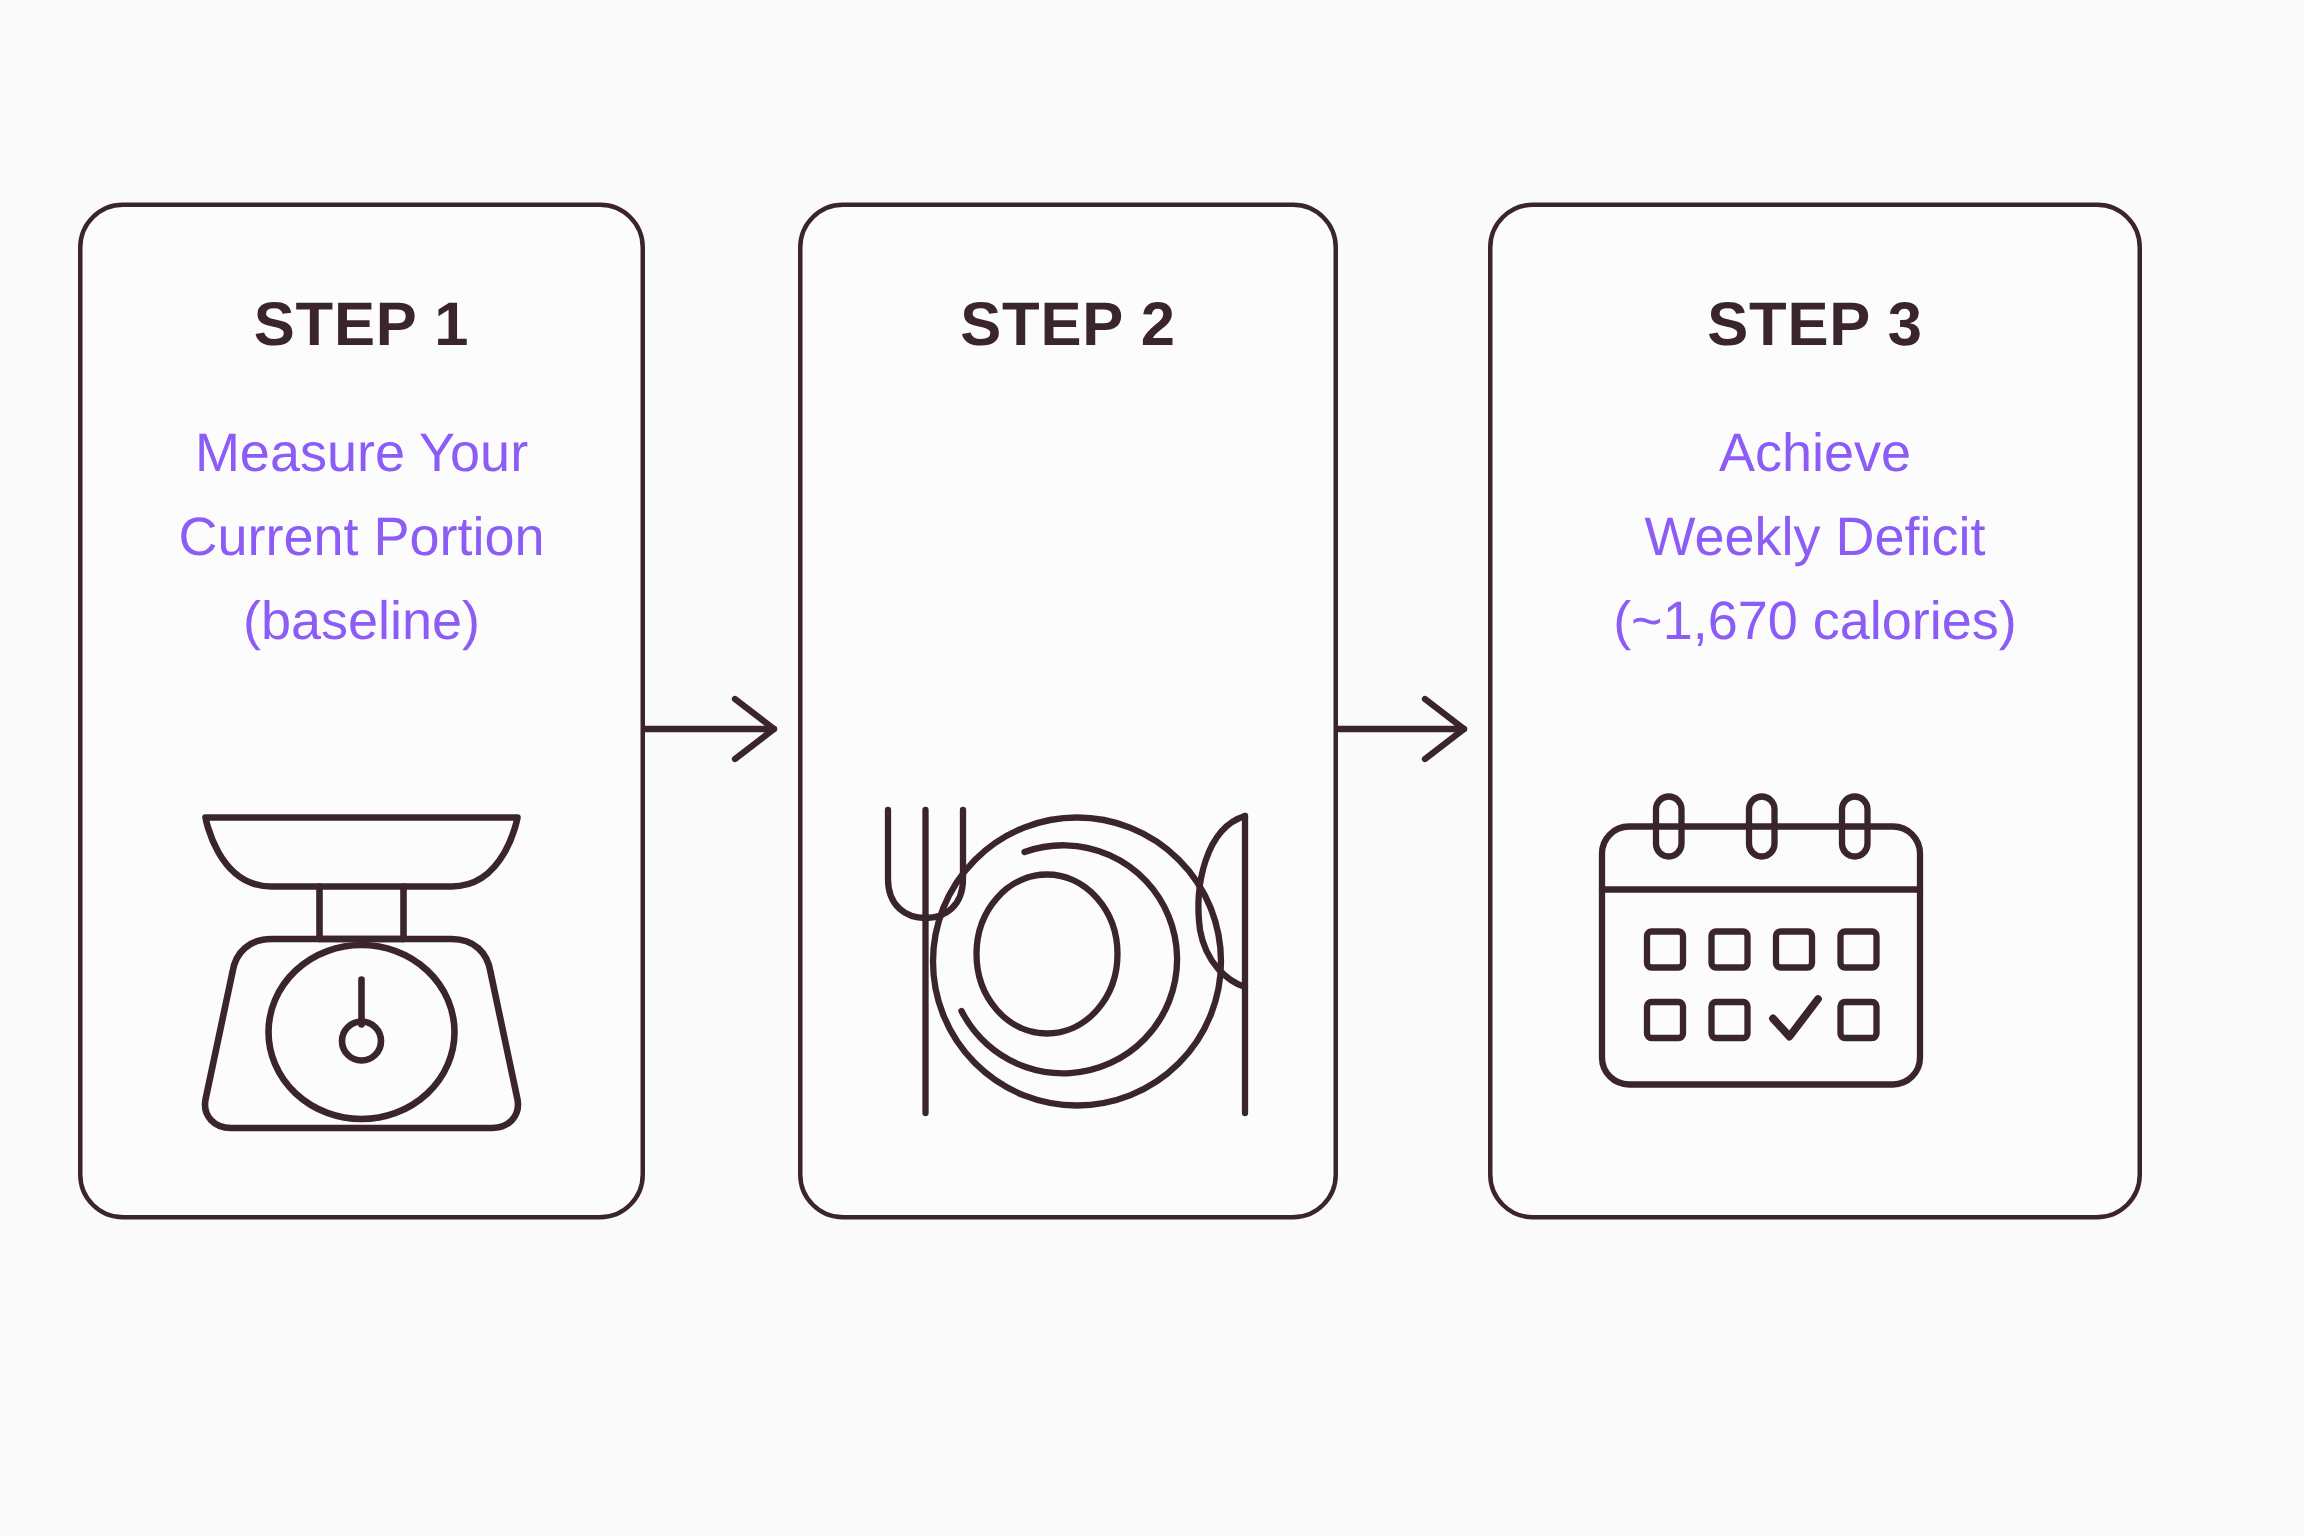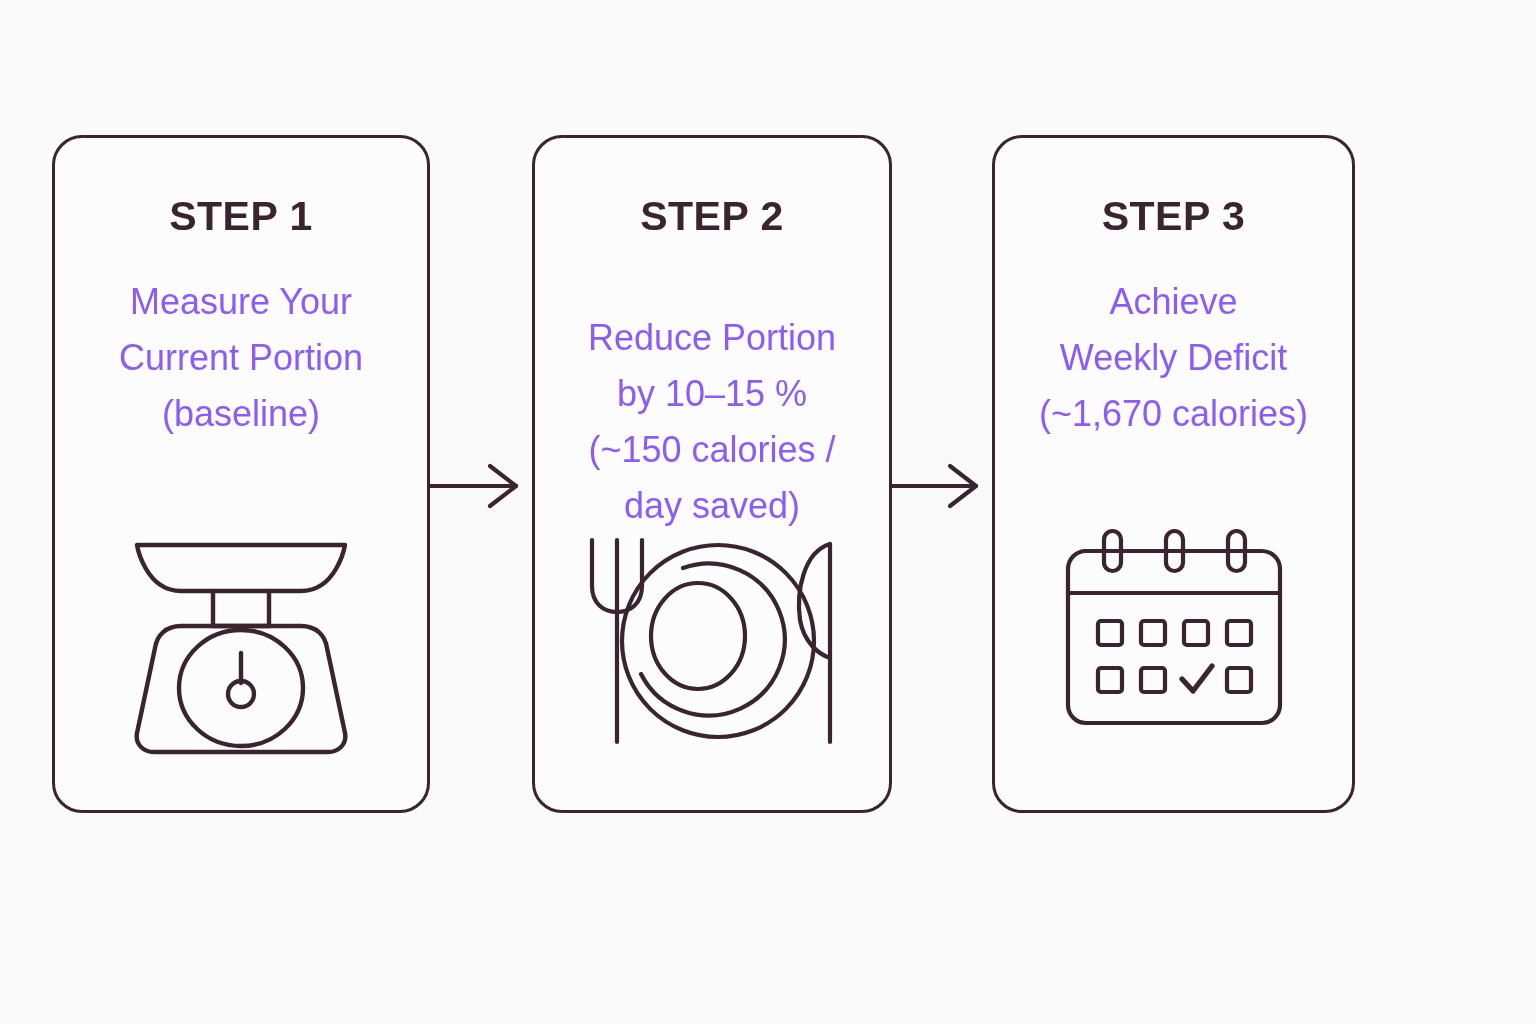--- a/index.html
+++ b/index.html
@@ -30,21 +30,21 @@
     box-sizing: border-box;
     border: 3px solid #3a242e;
     border-radius: 30px;
     background: #fdfcfc;
     display: flex;
     flex-direction: column;
   }
 
   #card-1 { left: 52px;  width: 378px; }
   #card-2 { left: 532px; width: 360px; gap: 36px; }
-  #card-3 { left: 992px; width: 363px; }
+  #card-3 { left: 992px; width: 436px; }
 
   .step-heading {
     font-size: 41px;
     font-weight: bold;
     letter-spacing: 0.5px;
     color: #3a242e;
     line-height: 1;
     margin-top: 58px;
     text-align: center;
     white-space: nowrap;
@@ -115,24 +115,20 @@
 
   <div class="arrow" id="arrow-1">
     <svg width="106" height="52" viewBox="0 0 106 52" fill="none" stroke="#3a242e" stroke-width="4.2" stroke-linecap="round" stroke-linejoin="round">
       <path d="M2 26 L88 26"></path>
       <path d="M62 6 L88 26 L62 46"></path>
     </svg>
   </div>
 
   <div class="step-card" id="card-2">
     <div class="step-heading">STEP 2</div>
-    <div class="step-desc">Reduce Portion
-by 10–15 %
-(~150 calories /
-day saved)</div>
   </div>
 
   <div class="icon-wrap" id="icon-wrap-2" style="left:532px; right:auto; width:360px;">
     <svg width="268" height="222" viewBox="0 0 268 222" fill="none" stroke="#3a242e" stroke-width="4.2" stroke-linecap="round" stroke-linejoin="round">
 
       <path d="M14 10 L14 56 C14 74 26 82 39 82"></path>
       <path d="M64 10 L64 56 C64 74 52 82 39 82"></path>
       <path d="M39 10 L39 212"></path>
 
       <circle cx="140" cy="111" r="96"></circle>

